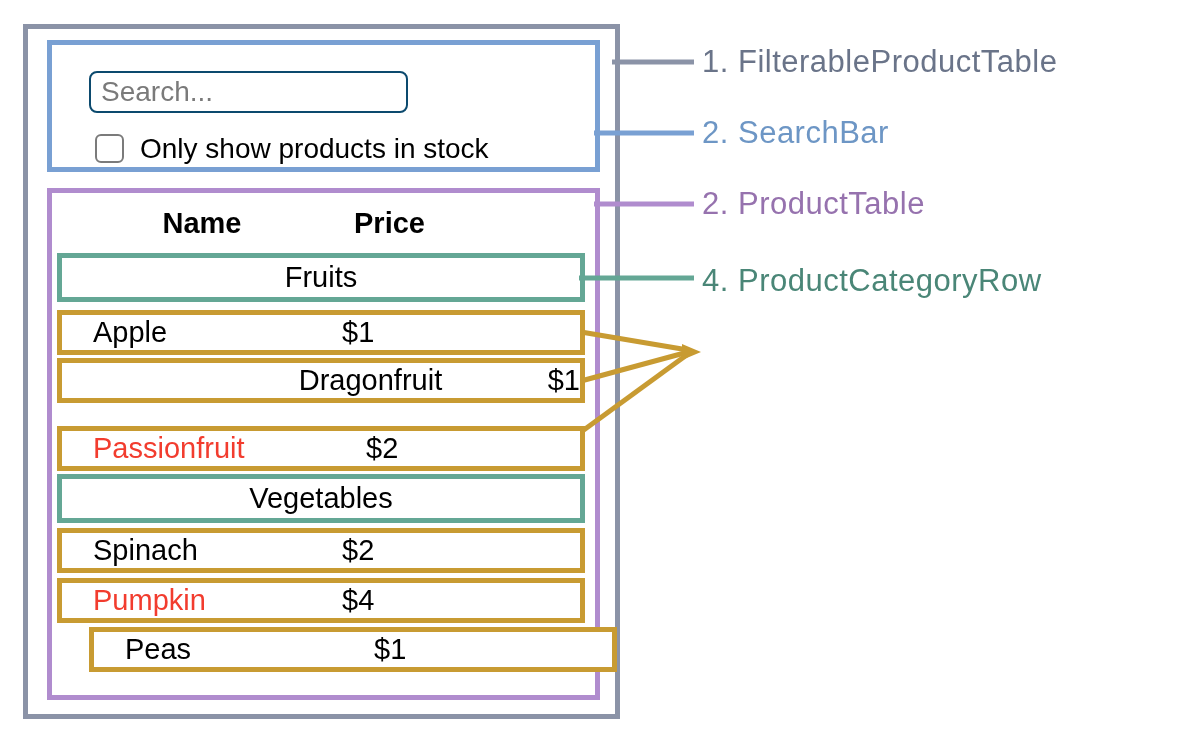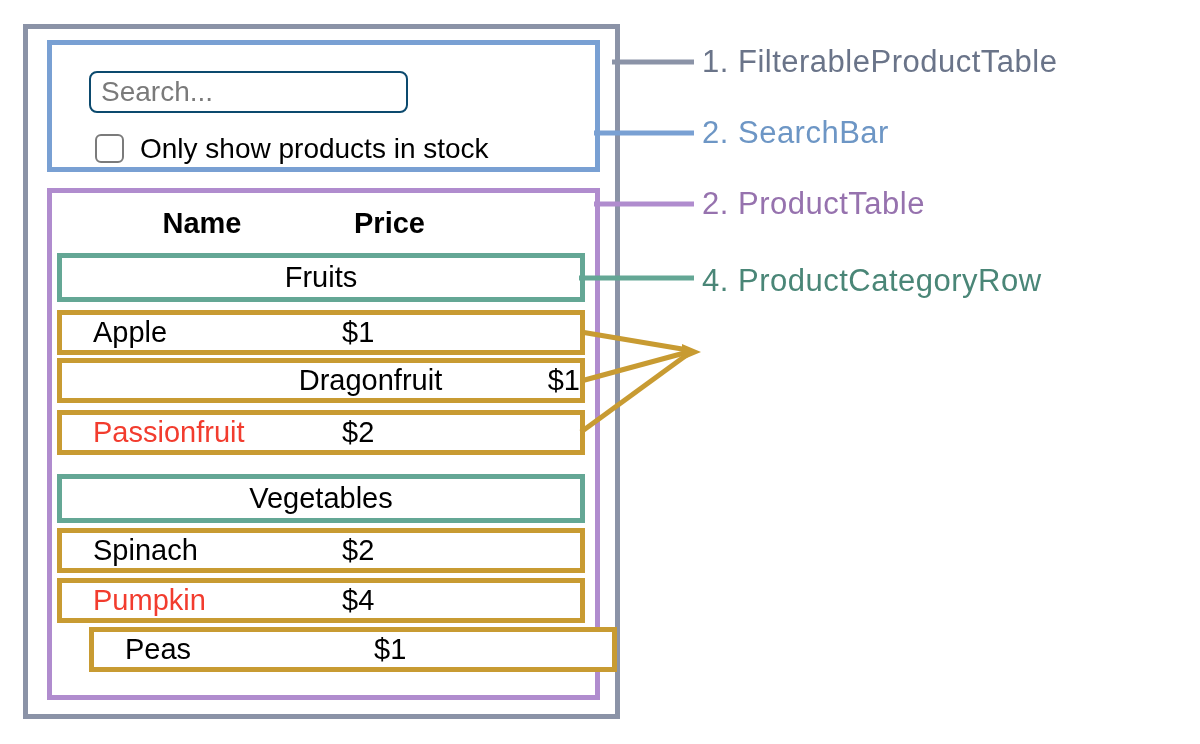--- a/index.html
+++ b/index.html
@@ -72,21 +72,21 @@
     display: flex; align-items: center;
     font-size: 29px; color: var(--text);
   }
   .product-row .cell-name { flex: 0 0 280px; padding-left: 31px; white-space: nowrap; }
   .product-row .cell-price { padding-left: 0; white-space: nowrap; }
   .product-row.unstocked .cell-name { color: var(--unstocked-text); }
 
   #row-fruits      { top: 253px; }
   #row-apple       { top: 310px; }
   #row-dragonfruit { top: 358px; justify-content: flex-end; }
-  #row-passionfruit{ top: 410px; }
+  #row-passionfruit{ top: 426px; gap: 24px; }
   #row-vegetables  { top: 474px; }
   #row-spinach     { top: 528px; }
   #row-pumpkin     { top: 578px; }
   #row-peas        { top: 627px; margin-left: 32px; }
 
   
   .legend-label {
     left: 702px; height: 38px; line-height: 38px;
     font-size: 31px; white-space: nowrap; letter-spacing: 0.5px;
   }

